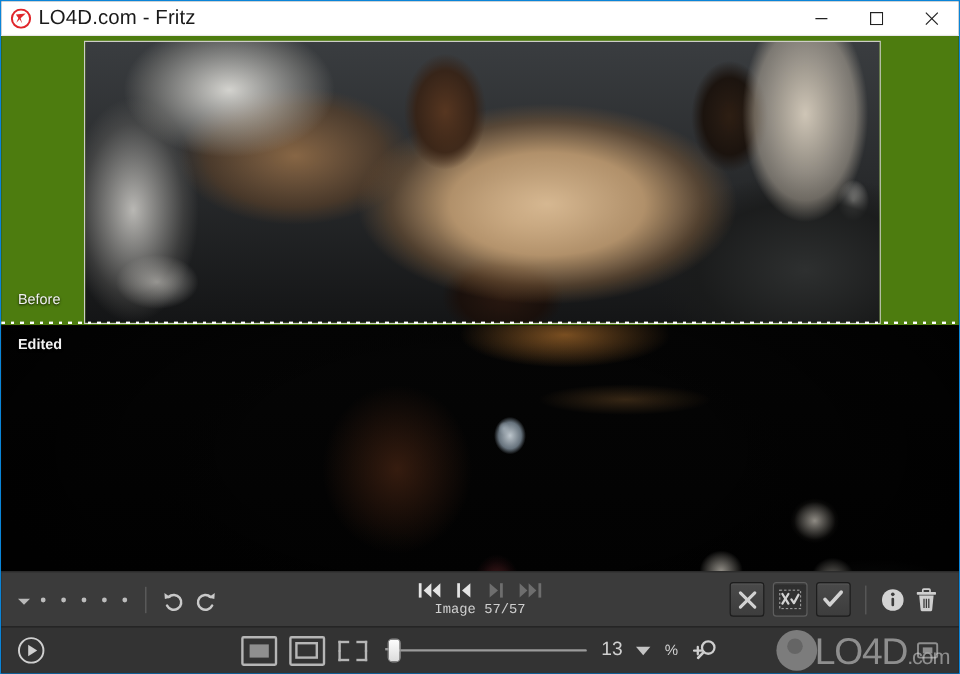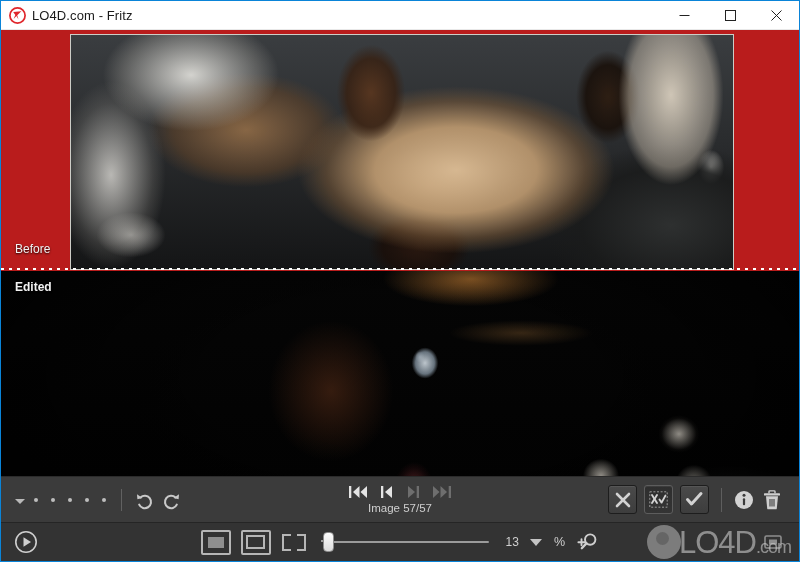--- a/index.html
+++ b/index.html
@@ -18,32 +18,32 @@
 
   
   .titlebar{
     height:28px;flex:0 0 28px;background:#ffffff;
     display:flex;align-items:center;
     border-bottom:1px solid #e8e8e8;
   }
   .title-left{display:flex;align-items:center;padding-left:8px;gap:6px;flex:1 1 auto;min-width:0;}
   .app-icon{width:17px;height:17px;flex:0 0 17px;position:relative;}
   .title-text{
-    font-size:13px;color:#1a1a1a;white-space:nowrap;
+    font-size:17px;color:#1a1a1a;white-space:nowrap;
     letter-spacing:.1px;
   }
   .win-btns{display:flex;height:28px;flex:0 0 auto;}
   .win-btn{
     width:46px;height:28px;display:flex;align-items:center;justify-content:center;
     color:#222;
   }
 
   
   .canvas{
-    position:relative;flex:1 1 auto;background:#b91c1c;overflow:hidden;
+    position:relative;flex:1 1 auto;background:#4d7c0f;overflow:hidden;
   }
   .photo-wrap{
     position:absolute;left:69px;top:4px;width:662px;height:234px;
     border:1px solid #cdcdc7;box-sizing:content-box;overflow:hidden;
   }
   .photo-edit-wrap{
     position:absolute;left:0px;top:241px;width:800px;height:209px;overflow:hidden;
     background:#000;
   }
   
@@ -149,21 +149,21 @@
 
   .tb-center{
     position:absolute;left:0;right:0;top:0;bottom:0;
     display:flex;flex-direction:column;align-items:center;justify-content:center;
     pointer-events:none;
   }
   .nav-row{display:flex;align-items:center;gap:12px;pointer-events:auto;}
   .nav-btn{display:flex;align-items:center;justify-content:center;color:#e4e4e4;}
   .nav-btn.disabled{color:#6e6e6e;}
   .img-count{
-    font-size:11.5px;color:#cfcfcf;margin-top:3px;pointer-events:auto;
+    font-size:11.5px;color:#cfcfcf;margin-top:3px;pointer-events:auto;font-family:Liberation Mono, monospace;
   }
 
   .tb-right{
     margin-left:auto;display:flex;align-items:center;padding-right:11px;gap:0;
     position:relative;z-index:2;
   }
   .sqbtn{
     width:27px;height:27px;border:1px solid #1d1d1d;border-radius:3px;
     background:linear-gradient(180deg,#4a4a4a 0%,#3d3d3d 100%);
     display:flex;align-items:center;justify-content:center;margin-right:7px;
@@ -205,21 +205,21 @@
   .brackets i.br{right:1px;bottom:2px;border-left:0;border-top:0;}
 
   .slider{position:relative;width:168px;height:18px;display:flex;align-items:center;margin-right:12px;}
   .slider .track{position:absolute;left:4px;right:0;height:2px;background:#9b9b9b;border-radius:1px;}
   .slider .tickmark{position:absolute;left:0px;top:7px;width:5px;height:2px;background:#9b9b9b;}
   .slider .handle{
     position:absolute;left:2px;width:9px;height:18px;border-radius:4px;
     background:linear-gradient(180deg,#fdfdfd 0%,#dcdcdc 100%);
     border:1px solid #8c8c8c;
   }
-  .zoomval{font-size:12px;color:#cfcfcf;min-width:18px;text-align:right;margin-right:11px;}
+  .zoomval{font-size:16px;color:#cfcfcf;min-width:18px;text-align:right;margin-right:11px;}
   .zoomcaret{
     width:0;height:0;border-left:6px solid transparent;border-right:6px solid transparent;
     border-top:7px solid #c4c4c4;margin-right:12px;
   }
   .pct{font-size:12.5px;color:#cfcfcf;margin-right:12px;}
   .magnifier{display:flex;align-items:center;}
 
   .bb-right{margin-left:auto;display:flex;align-items:center;padding-right:10px;}
 
   

